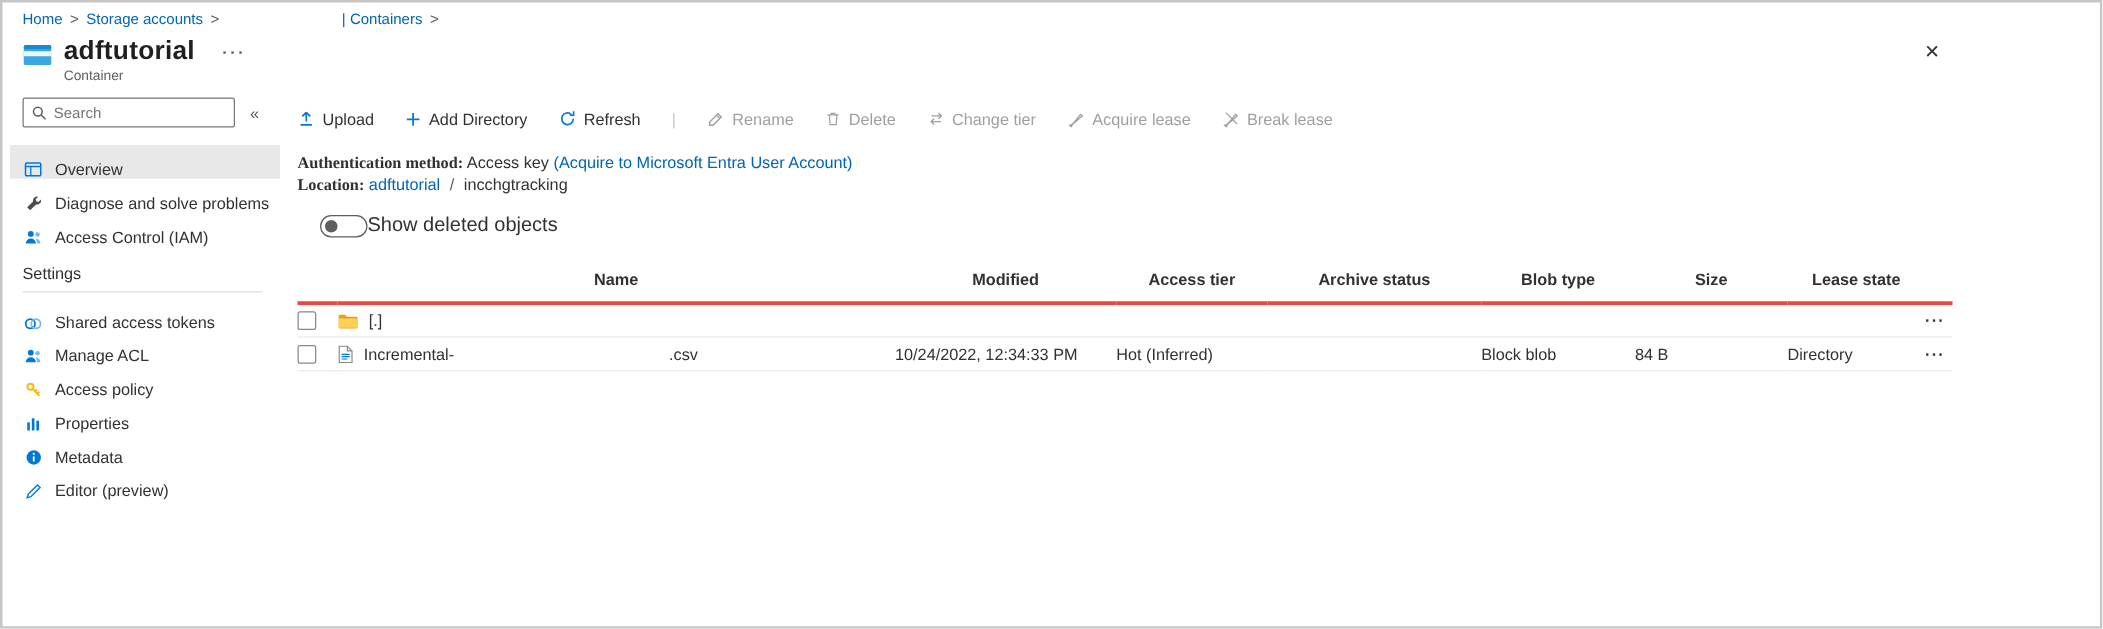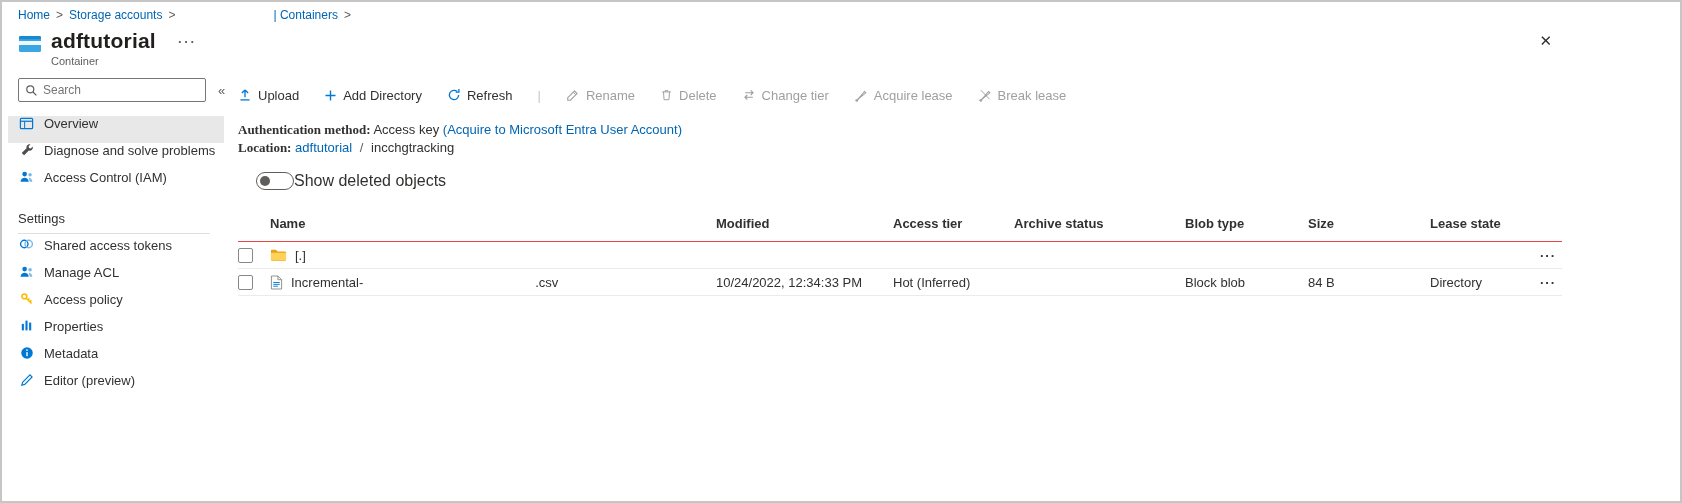--- a/index.html
+++ b/index.html
@@ -18,26 +18,26 @@
   .container-ico { width:24px; height:24px; margin-right:9px; margin-top:3px; }
   .title-row { display:flex; align-items:center; }
   .page-title { font-size:21px; font-weight:700; color:#201f1e; letter-spacing:.2px; }
   .title-more { margin-left:22px; color:#605e5c; font-size:13px; letter-spacing:2px; font-weight:700; cursor:pointer; }
   .subtitle { font-size:11px; color:#605e5c; margin-top:2px; }
   .close-btn { position:absolute; top:30px; right:128px; font-size:15px; color:#323130; cursor:pointer; background:none; border:none; font-family:inherit; }
 
   
   .sidebar { position:absolute; top:76px; left:0; width:228px; }
   .sb-search-row { display:flex; align-items:center; margin-left:16px; }
-  .sb-search { display:flex; align-items:center; width:188px; height:24px; border:1px solid #767676; border-radius:2px; padding:0 6px; background:#fff; }
+  .sb-search { display:flex; align-items:center; width:170px; height:24px; border:1px solid #767676; border-radius:2px; padding:0 6px; background:#fff; }
   .sb-search svg { flex:none; margin-right:5px; }
   .sb-search input { border:none; outline:none; width:100%; font-size:12px; font-family:inherit; color:#323130; }
   .collapse { margin-left:12px; color:#605e5c; font-size:13px; cursor:pointer; }
   .nav { margin-top:14px; }
-  .nav-item { display:flex; align-items:flex-start; height:27px; margin:0 6px; padding:0 8px 0 10px; font-size:13px; color:#323130; cursor:pointer; }
+  .nav-item { display:flex; align-items:flex-end; height:27px; margin:0 6px; padding:0 8px 0 10px; font-size:13px; color:#323130; cursor:pointer; }
   .nav-item.selected { background:#e8e8e8; }
   .nav-ico { width:17px; display:flex; justify-content:center; margin-right:9px; flex:none; }
   .settings-header { margin:14px 16px 4px 16px; width:192px; padding-bottom:7px; border-bottom:1px solid #e1dfdd; font-size:13px; color:#323130; }
 
   
   .main { position:absolute; left:228px; top:80px; right:0; }
   .toolbar { display:flex; align-items:center; padding-left:8px; height:26px; white-space:nowrap; }
   .tb-item { display:flex; align-items:center; margin-right:25px; font-size:13px; color:#323130; cursor:pointer; }
   .tb-ico { display:flex; color:#0078d4; margin-right:6px; }
   .tb-item.disabled { color:#a19f9d; cursor:default; }
@@ -50,21 +50,21 @@
   .path-sep { color:#605e5c; margin:0 4px; }
 
   .filter-row { padding-left:8px; margin-top:15px; display:flex; align-items:center; }
   .blob-search { width:924px; height:24px; border:1px solid #8a8886; border-radius:2px; padding:0 9px; font-size:12px; font-family:inherit; color:#323130; outline:none; }
   .toggle { margin-left:18px; position:relative; width:38px; height:18px; border:1px solid #605e5c; border-radius:9px; background:#fff; cursor:pointer; flex:none; }
   .toggle-knob { position:absolute; left:3px; top:3px; width:10px; height:10px; border-radius:50%; background:#605e5c; }
   .toggle-label { margin-left:0; font-size:16px; }
 
   .table-wrap { padding-left:8px; margin-top:20px; }
   table { width:1324px; border-collapse:collapse; table-layout:fixed; font-size:13px; color:#323130; }
-  th { text-align:left; font-weight:700; padding:6px 0 10px; border-bottom:1px solid #ef4444; }
+  th { text-align:center; font-weight:700; padding:6px 0 10px; border-bottom:3px solid #ef4444; }
   tbody tr { border-bottom:1px solid #edebe9; }
   td { padding:5px 0; height:27px; vertical-align:middle; }
   .cb { appearance:none; -webkit-appearance:none; width:15px; height:15px; border:1px solid #8a8886; border-radius:2px; background:#fff; cursor:pointer; display:block; }
   .name-cell { display:flex; align-items:center; }
   .name-cell .row-ico { display:flex; margin-right:8px; flex:none; }
   .blob-name { cursor:pointer; }
   .name-spacer { display:inline-block; width:172px; }
   .more-cell { text-align:left; }
   .row-more { font-weight:700; letter-spacing:1px; color:#323130; cursor:pointer; font-size:13px; }
 </style>

